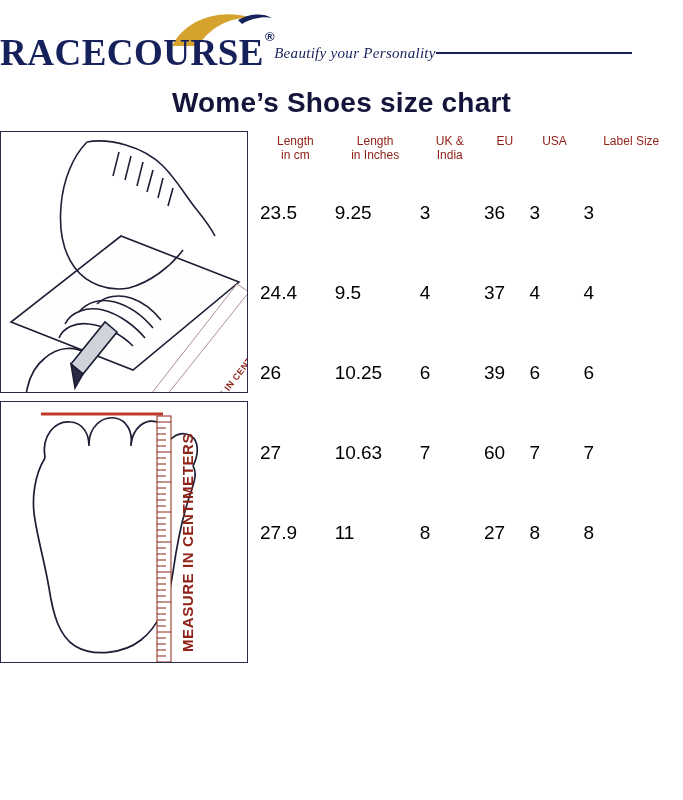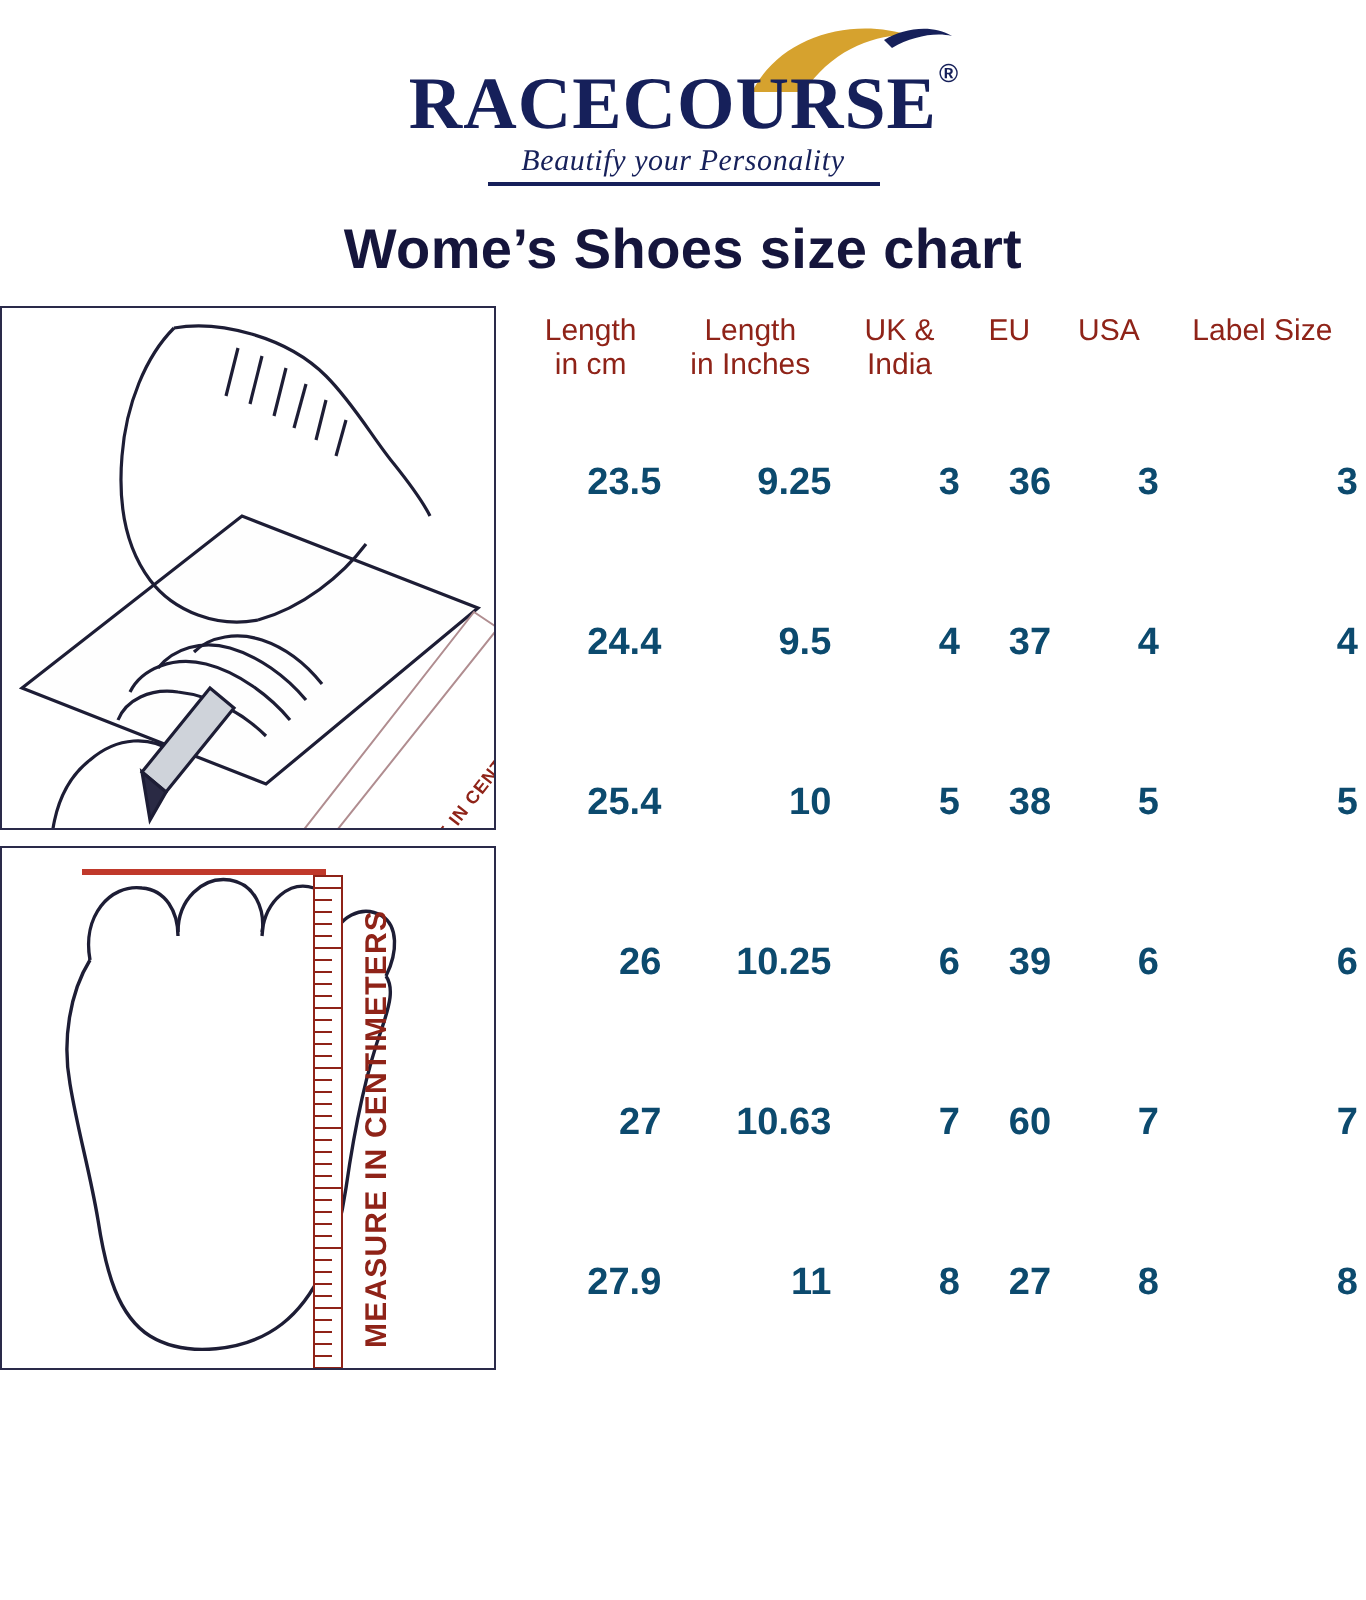--- a/index.html
+++ b/index.html
@@ -15,21 +15,21 @@
     color: #1a1a2e;
     position: relative;
     overflow: hidden;
   }
 
   
   .logo-block {
     width: 100%;
     padding-top: 34px;
     display: flex;
-    flex-direction: column;
+    flex-direction: row;
     align-items: center;
   }
   .logo-row {
     position: relative;
     display: flex;
     align-items: center;
     justify-content: center;
   }
   .logo-swoosh {
     position: absolute;
@@ -119,39 +119,39 @@
     font-weight: 600;
   }
 
   
   table.size-table {
     width: 100%;
     border-collapse: collapse;
   }
   table.size-table th {
     color: #8f2318;
-    font-size: 15px;
+    font-size: 12px;
     font-weight: normal;
     vertical-align: top;
     padding: 4px 2px 10px 2px;
     line-height: 1.15;
     text-align: center;
   }
   table.size-table th.th-len-cm { width: 72px; }
   table.size-table th.th-len-in { width: 82px; }
   table.size-table th.th-uk { width: 62px; }
   table.size-table th.th-eu { width: 44px; }
   table.size-table th.th-usa { width: 52px; }
   table.size-table th.th-label { width: 96px; }
 
   table.size-table td {
-    text-align: right;
+    text-align: left;
     font-size: 19px;
-    font-weight: bold;
-    color: #0c4a6e;
+    font-weight: normal;
+    color: #000000;
     height: 80px;
     vertical-align: middle;
     padding: 0 2px;
   }
   .hdr-break { display: block; }
 
   
   .vlabel {
     position: absolute;
     transform-origin: left top;
@@ -318,28 +318,20 @@
         </tr>
         <tr>
           <td>24.4</td>
           <td>9.5</td>
           <td>4</td>
           <td>37</td>
           <td>4</td>
           <td>4</td>
         </tr>
         <tr>
-          <td>25.4</td>
-          <td>10</td>
-          <td>5</td>
-          <td>38</td>
-          <td>5</td>
-          <td>5</td>
-        </tr>
-        <tr>
           <td>26</td>
           <td>10.25</td>
           <td>6</td>
           <td>39</td>
           <td>6</td>
           <td>6</td>
         </tr>
         <tr>
           <td>27</td>
           <td>10.63</td>

